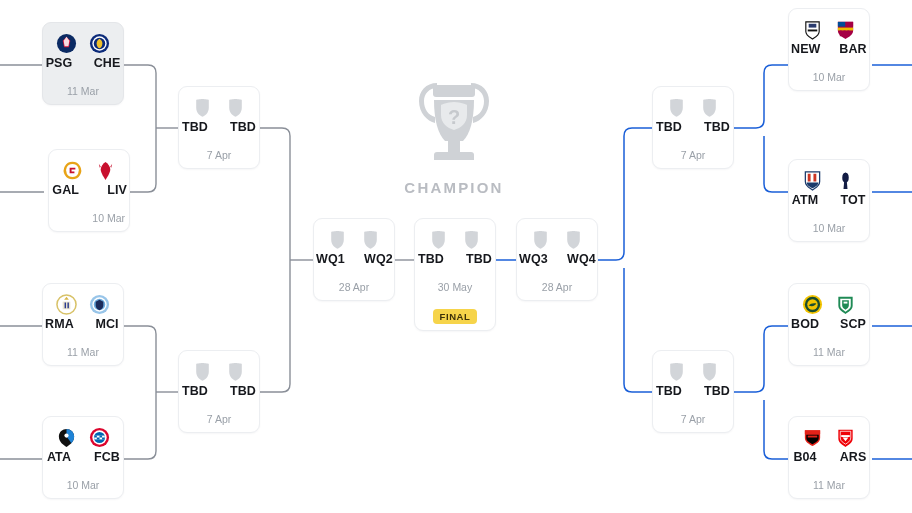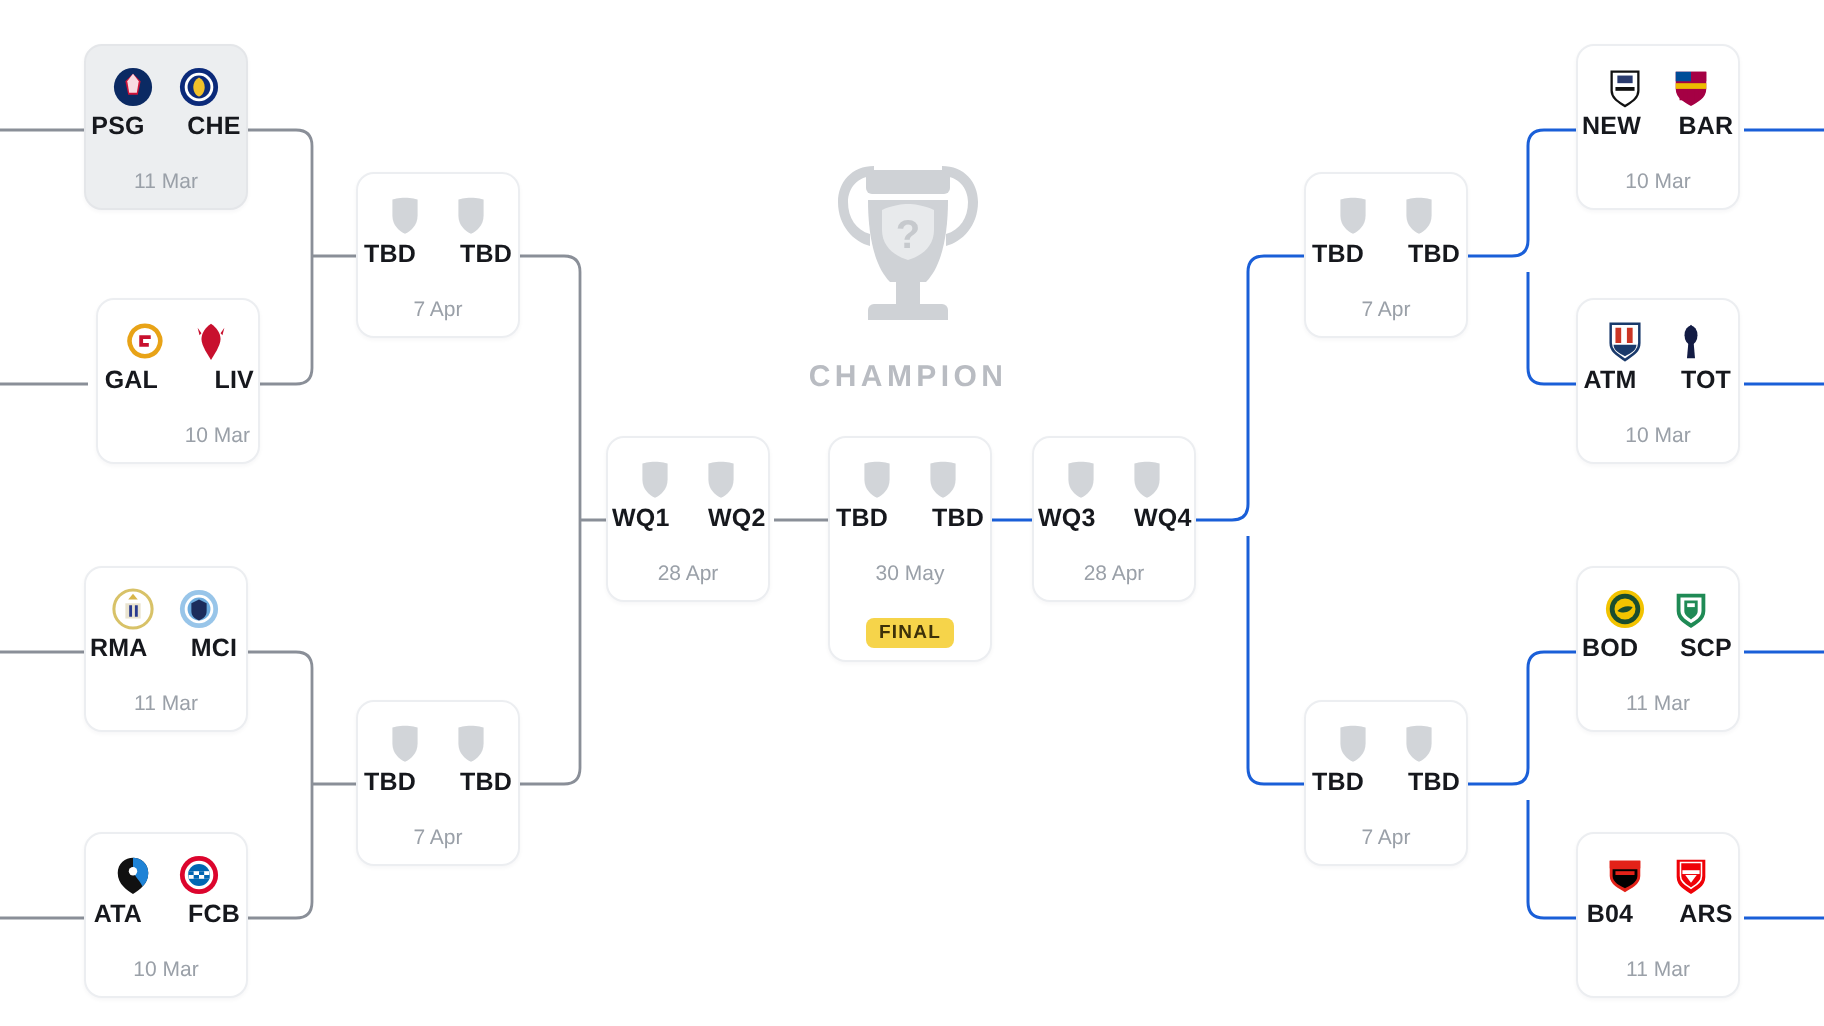--- a/index.html
+++ b/index.html
@@ -227,42 +227,42 @@
           <path d="M5.5 9 h11 v4 h-11z" fill="#fff"></path>
           <path d="M5.5 9 h2.7 v2 H5.5z M11 9 h2.7 v2 H11z M8.2 11 h2.8 v2H8.2z M13.7 11 h2.8 v2h-2.8z" fill="#0066b2"></path>
         </svg>
       </div>
       <div class="teams">
         <span class="team">ATA</span>
         <span class="team">FCB</span>
       </div>
       <div class="date">10 Mar</div>
     </div>
-    <div class="card" style="left: 788px; top: 22px;">
+    <div class="card" style="left: 788px; top: 8px;">
       <div class="crests">
         <svg class="crest" viewBox="0 0 22 22">
           <path d="M4 3 h14 v10 c0 4-4 6-7 8 -3-2-7-4-7-8z" fill="#fff" stroke="#111" stroke-width="1.2"></path>
           <path d="M7 5 h8 v4 h-8z" fill="#2a3b6e"></path>
           <path d="M6 11 h10 v2 h-10z" fill="#111"></path>
         </svg>
         <svg class="crest" viewBox="0 0 22 22">
           <path d="M3 3 h16 v9 c0 5-5 7-8 9 -3-2-8-4-8-9z" fill="#a50044"></path>
           <path d="M3 3 h8 v5 H3z" fill="#004d98"></path>
           <path d="M11 3 h8 v5 h-8z" fill="#a50044"></path>
           <path d="M3 9 h16 v3 H3z" fill="#edbb00"></path>
           <path d="M5 12 h2 v6 h-2z M9 12 h2 v7 H9z M13 12 h2 v6 h-2z" fill="#a50044"></path>
         </svg>
       </div>
       <div class="teams">
         <span class="team">NEW</span>
         <span class="team">BAR</span>
       </div>
       <div class="date">10 Mar</div>
     </div>
-    <div class="card" style="left: 788px; top: 149px;">
+    <div class="card" style="left: 788px; top: 159px;">
       <div class="crests">
         <svg class="crest" viewBox="0 0 22 22">
           <path d="M3.5 2 h15 v10 c0 5-5 7-7.5 9 C8.5 19 3.5 17 3.5 12z" fill="#fff" stroke="#1a3a6b" stroke-width="1.3"></path>
           <path d="M6 4 h3 v8 H6z M12 4 h3 v8 h-3z" fill="#cb3524"></path>
           <path d="M5 13 h12 c0 3-3 4.5-6 6 -3-1.5-6-3-6-6z" fill="#1a3a6b"></path>
         </svg>
         <svg class="crest" viewBox="0 0 22 22">
           <ellipse cx="11" cy="8" rx="3.4" ry="5" fill="#131c44"></ellipse>
           <path d="M9.6 12 h2.8 l.7 8 h-4.2z" fill="#131c44"></path>
           <path d="M11 2.5 c1 .8 1.6 1.8 1.6 2.6 0 .6-.5 1-1.6 1 -1 0-1.6-.4-1.6-1 0-.8.6-1.8 1.6-2.6z" fill="#131c44"></path>
@@ -369,21 +369,21 @@
         <svg class="crest" viewBox="0 0 22 22">
           <path d="M11 2 c3.2 0 6.6 .9 6.6 .9 v8.3 c0 5.2-3.6 8.1-6.6 9.6 -3-1.5-6.6-4.4-6.6-9.6V2.9 S7.8 2 11 2z" fill="#d2d5d9"></path>
         </svg>
       </div>
       <div class="teams">
         <span class="team">TBD</span>
         <span class="team">TBD</span>
       </div>
       <div class="date">7 Apr</div>
     </div>
-    <div class="card" style="left: 303px; top: 218px;">
+    <div class="card" style="left: 313px; top: 218px;">
       <div class="crests">
         <svg class="crest" viewBox="0 0 22 22">
           <path d="M11 2 c3.2 0 6.6 .9 6.6 .9 v8.3 c0 5.2-3.6 8.1-6.6 9.6 -3-1.5-6.6-4.4-6.6-9.6V2.9 S7.8 2 11 2z" fill="#d2d5d9"></path>
         </svg>
         <svg class="crest" viewBox="0 0 22 22">
           <path d="M11 2 c3.2 0 6.6 .9 6.6 .9 v8.3 c0 5.2-3.6 8.1-6.6 9.6 -3-1.5-6.6-4.4-6.6-9.6V2.9 S7.8 2 11 2z" fill="#d2d5d9"></path>
         </svg>
       </div>
       <div class="teams">
         <span class="team">WQ1</span>

